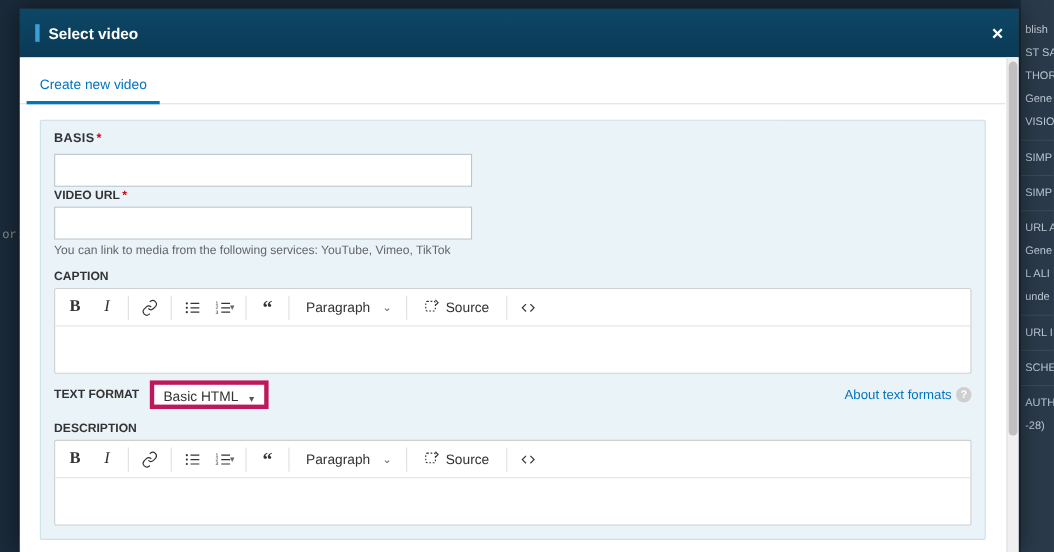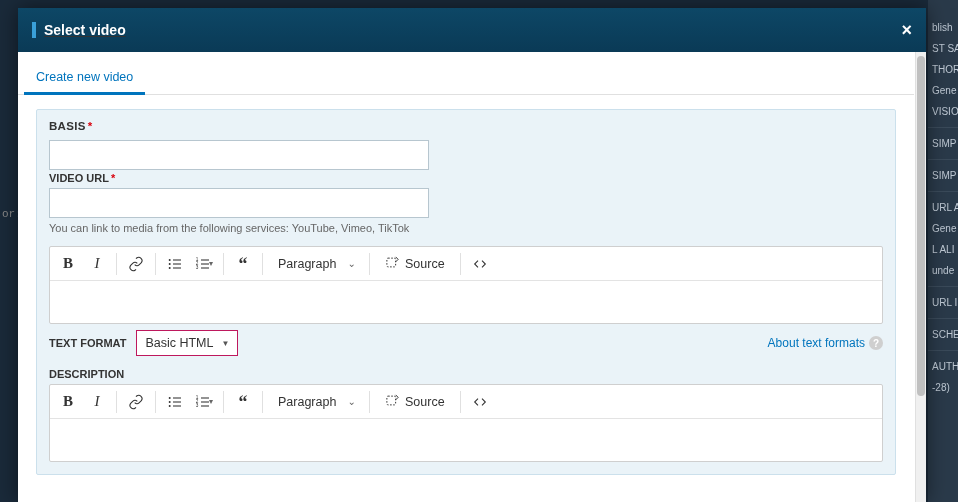--- a/index.html
+++ b/index.html
@@ -38,21 +38,20 @@
   .modal {
     position: absolute;
     left: 18px;
     top: 8px;
     right: 32px;
     bottom: 0;
     background: #404040;
     box-shadow: 0 0 20px rgba(0,0,0,.5);
     display: flex;
     flex-direction: column;
-    text-decoration: underline;
   }
   .modal-header {
     background: #0a3a56;
     background: linear-gradient(#0d4766, #0a3a56);
     color: #fff;
     height: 44px;
     display: flex;
     align-items: center;
     padding: 0 14px;
     position: relative;
@@ -222,26 +221,26 @@
   .format-label {
     font-size:11px;
     font-weight:bold;
     text-transform:uppercase;
     color:#333;
     margin-right:10px;
   }
   .format-select {
     height:26px;
     background:#fff;
-    border:1px solid #be185d;
+    border:4px solid #be185d;
     padding: 0 24px 0 8px;
     font-size:12.5px;
     position:relative;
     display:inline-flex;
-    align-items:center;
+    align-items:flex-end;
     min-width:98px;
     cursor:pointer;
   }
   .format-select::after {
     content:"▼";
     font-size:8px;
     color:#555;
     position:absolute;
     right:8px;
   }
@@ -316,20 +315,21 @@
           <input class="text-input" type="text" value="" style="">
 
           <div class="field-label" style="margin-top:2px">
             <span>VIDEO URL</span><span class="req">*</span>
           </div>
           <input class="text-input" type="text" value="" style="">
           <div class="hint">You can link to media from the following services: YouTube, Vimeo, TikTok</div>
 
           
           <div class="editor-group">
+            <div class="field-label">CAPTION</div>
             <div class="ck-wrap">
               <div class="ck-toolbar">
                 <div class="ck-btn">
                     <span class="glyph-bold">B</span>
                   </div>
                 <div class="ck-btn">
                     <span class="glyph-italic">I</span>
                   </div>
                 <div class="ck-sep"></div>
                 <div class="ck-btn">

